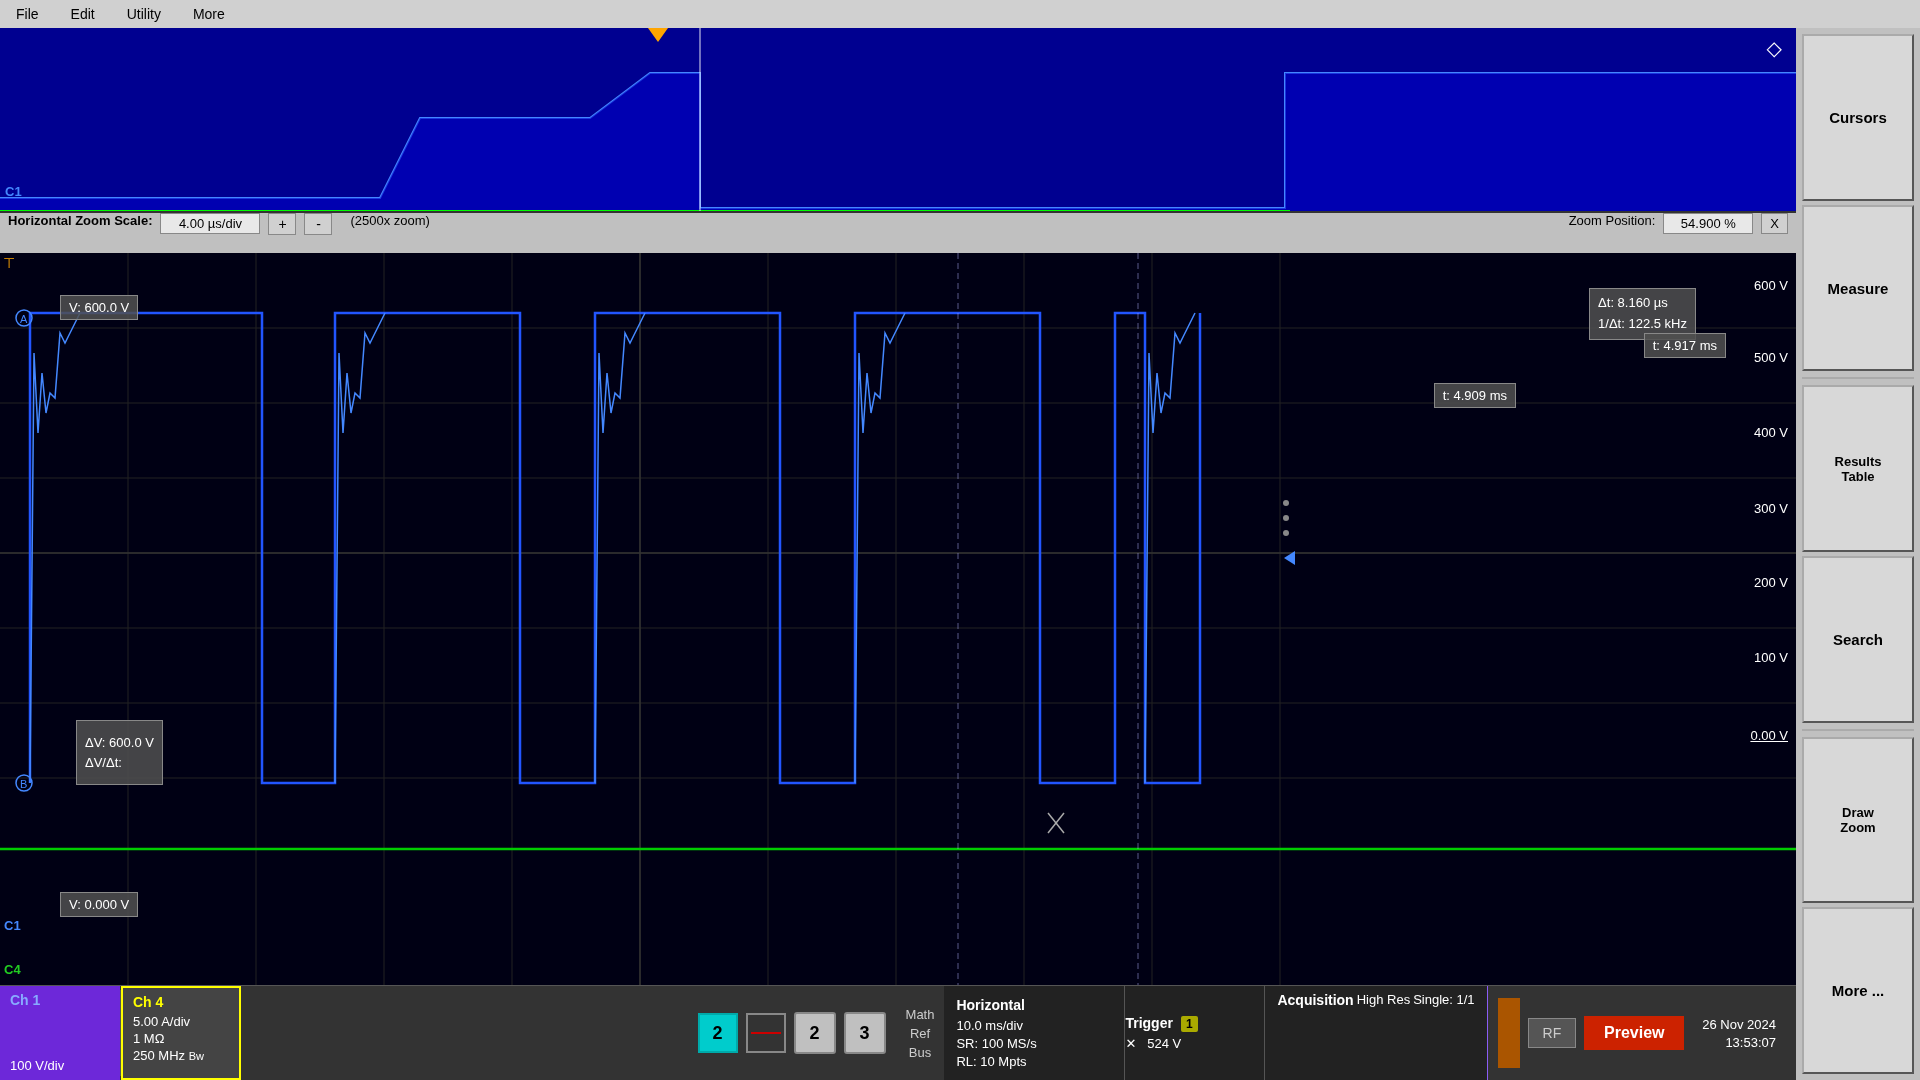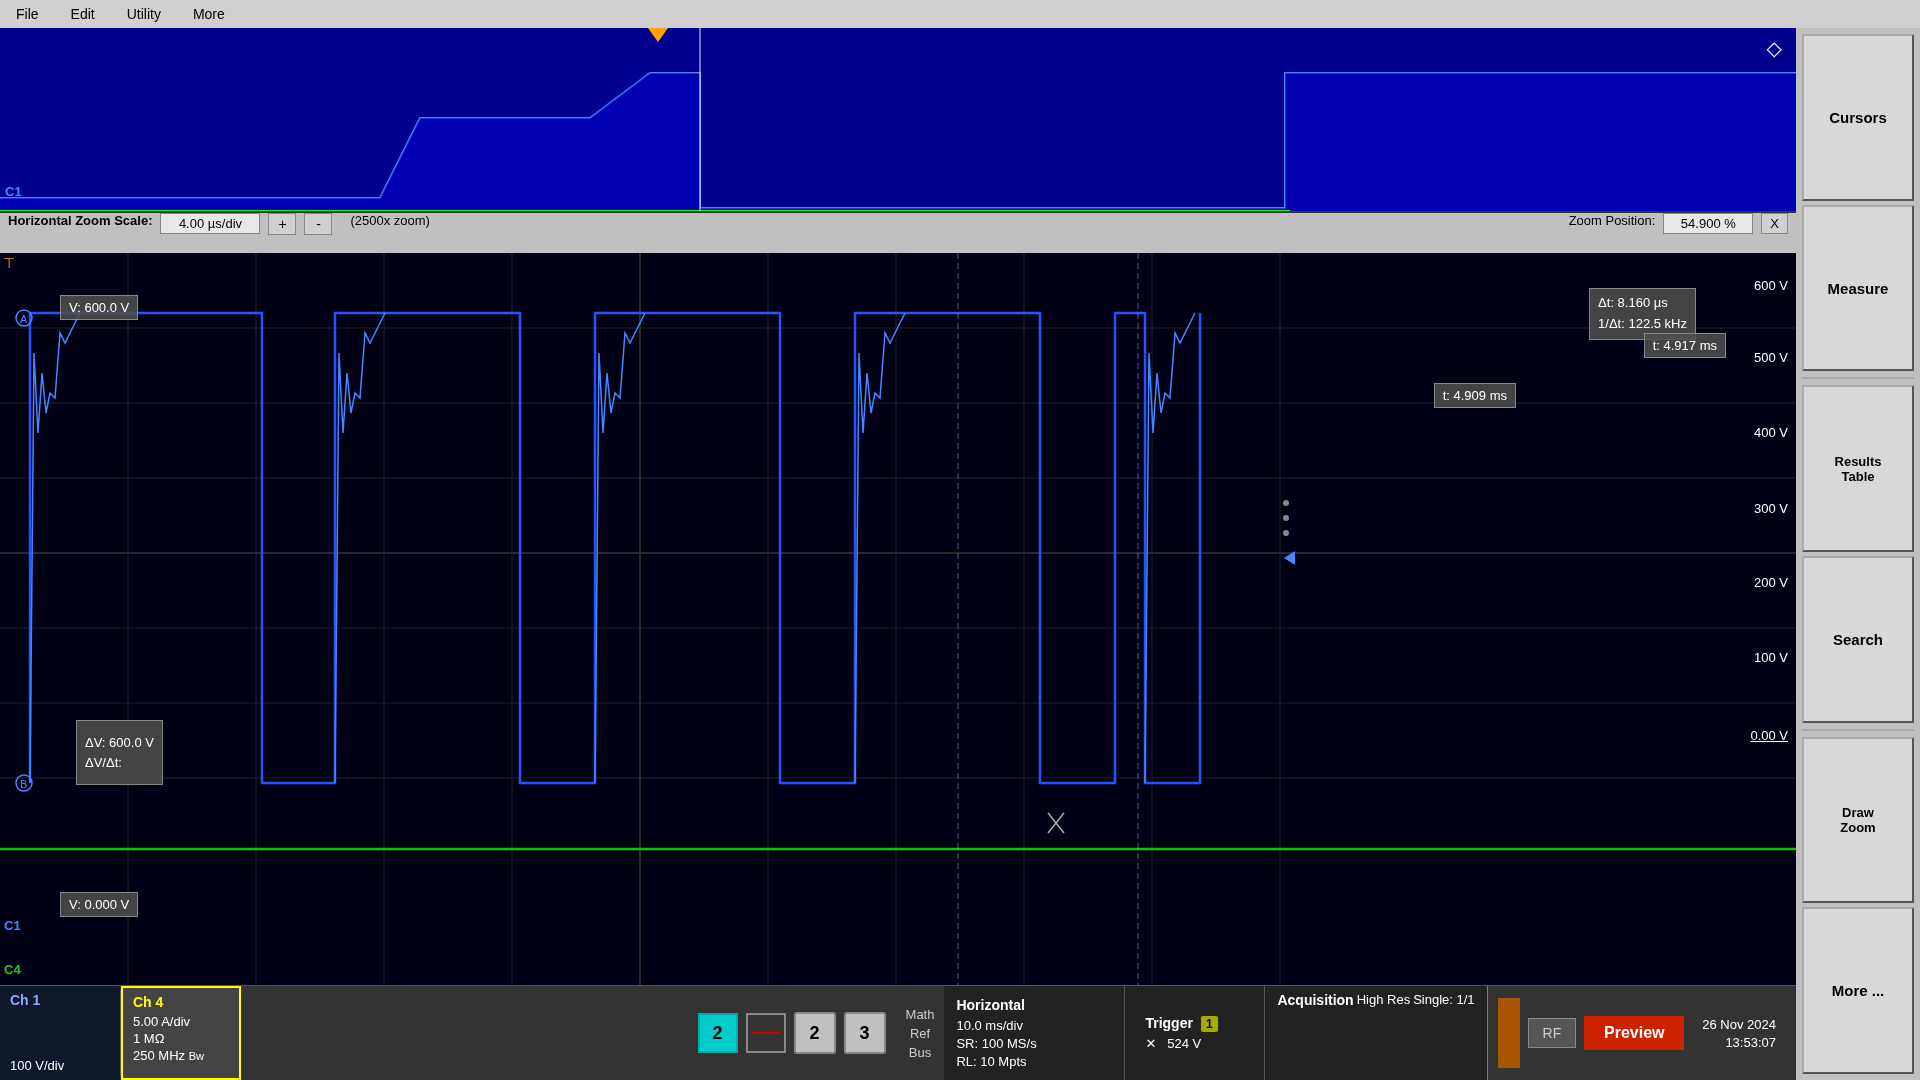--- a/index.html
+++ b/index.html
@@ -156,21 +156,21 @@
     .status-ch {
       display: flex;
       flex-direction: column;
       justify-content: flex-start;
       padding: 6px 10px;
       min-width: 120px;
       font-size: 13px;
       color: #fff;
       gap: 2px;
     }
-    .status-ch.ch1-bg { background: #0f172a; gap: 48px; }
+    .status-ch.ch1-bg { background: #6d28d9; gap: 48px; }
     .status-ch.ch4-bg { background: #444; border: 2px solid #ffff00; }
 
     .status-ch .ch-name {
       font-size: 14px;
       font-weight: bold;
       margin-bottom: 2px;
     }
     .status-ch.ch1-bg .ch-name { color: #88aaff; }
     .status-ch.ch4-bg .ch-name { color: #ffff00; }
 
@@ -230,21 +230,21 @@
       font-weight: bold;
       font-size: 14px;
       margin-bottom: 2px;
     }
 
     .status-trigger {
       background: #222;
       display: flex;
       flex-direction: column;
       justify-content: center;
-      padding: 6px 20px;
+      padding: 6px 0;
       color: #fff;
       font-size: 13px;
       min-width: 140px;
       gap: 3px;
       border-left: 1px solid #555;
     }
 
     .trigger-num-badge {
       display: inline-block;
       background: #aaaa00;

